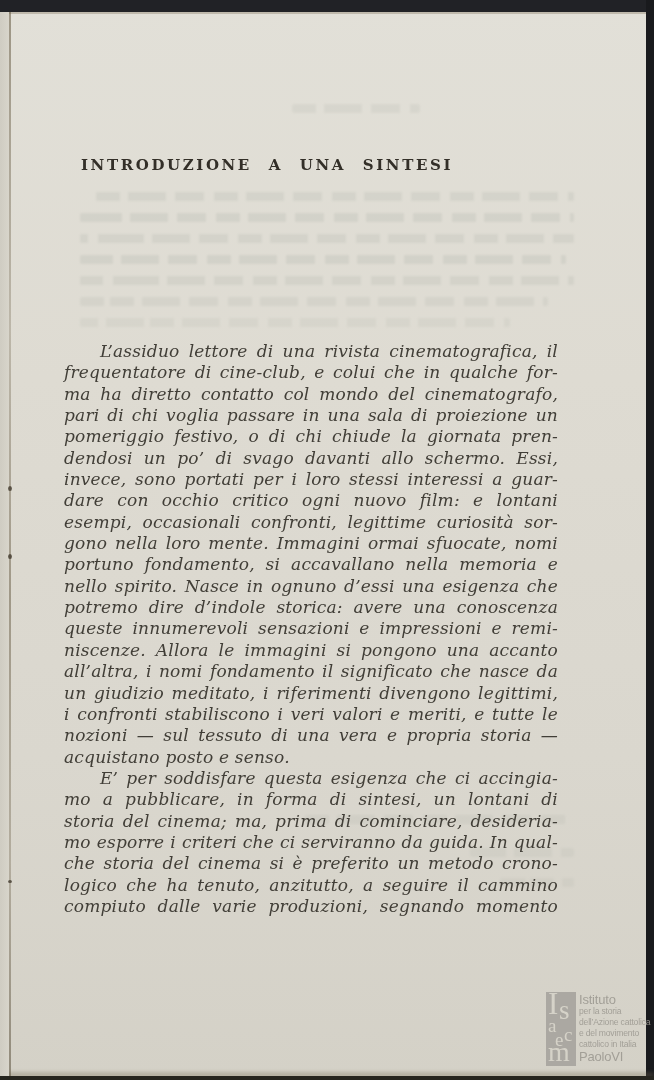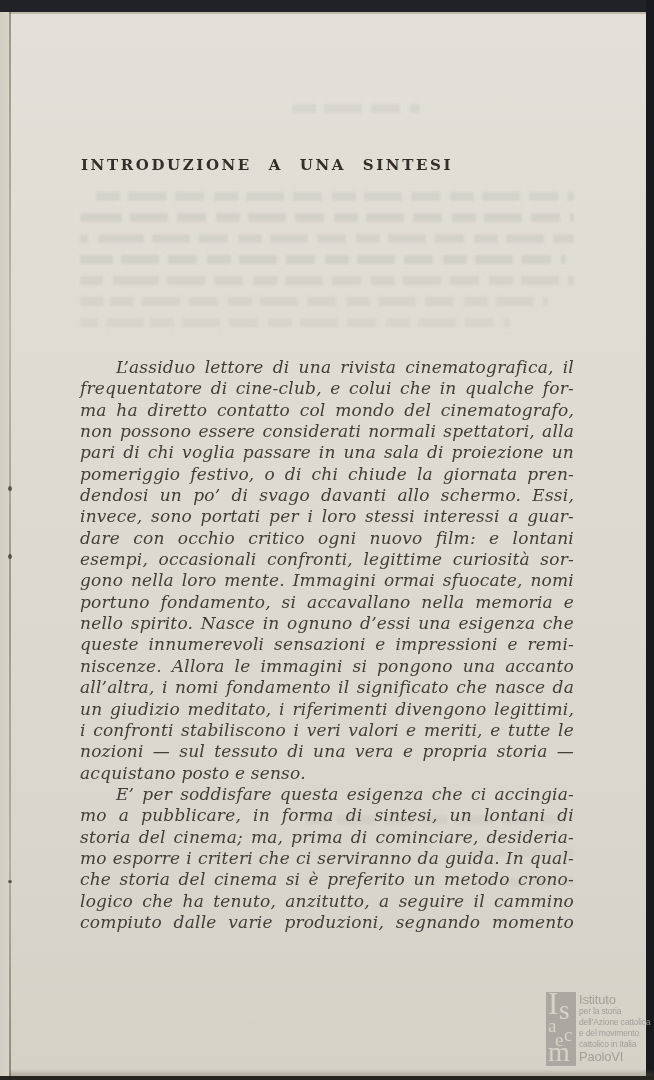--- a/index.html
+++ b/index.html
@@ -41,21 +41,21 @@
   .b3{left:80px; top:234px;width:494px;background-position:40px 0;}
   .b4{left:80px; top:255px;width:486px;opacity:.22;background-position:9px 0;}
   .b5{left:80px; top:276px;width:494px;background-position:55px 0;}
   .b6{left:80px; top:297px;width:468px;opacity:.17;background-position:30px 0;}
   .b7{left:80px; top:318px;width:430px;opacity:.14;background-position:70px 0;}
   .b8{left:305px;top:815px;width:268px;opacity:.15;}
   .b9{left:470px;top:848px;width:104px;opacity:.13;background-position:12px 0;}
   .b10{left:500px;top:878px;width:74px;opacity:.12;background-position:30px 0;}
 
   
-  .body-text{position:absolute;left:80px;top:341px;width:494px;color:#413e37;margin-top:16px;}
+  .body-text{position:absolute;left:64px;top:341px;width:494px;color:#413e37;}
   .tline{
     font-style:italic;font-size:17px;line-height:21.35px;height:21.35px;
     text-align:justify;text-align-last:justify;white-space:nowrap;letter-spacing:.2px;
   }
   .tline.no-just{text-align-last:left;}
   .tline.indent{text-indent:36px;}
 
   
   .watermark{position:absolute;left:546px;top:992px;opacity:.92;}
   .wm-block{position:relative;width:30px;height:74px;background:#a8a59f;overflow:hidden;}
@@ -96,30 +96,30 @@
   <div class="bleed b6"></div>
   <div class="bleed b7"></div>
   <div class="bleed b8"></div>
   <div class="bleed b9"></div>
   <div class="bleed b10"></div>
 
   <div class="body-text">
       <div class="tline indent">L’assiduo lettore di una rivista cinematografica, il</div>
       <div class="tline">frequentatore di cine-club, e colui che in qualche for-</div>
       <div class="tline">ma ha diretto contatto col mondo del cinematografo,</div>
-      <div class="tline">non possono essere considerati normali spettatori, alla</div>
       <div class="tline">pari di chi voglia passare in una sala di proiezione un</div>
       <div class="tline">pomeriggio festivo, o di chi chiude la giornata pren-</div>
       <div class="tline">dendosi un po’ di svago davanti allo schermo. Essi,</div>
       <div class="tline">invece, sono portati per i loro stessi interessi a guar-</div>
       <div class="tline">dare con occhio critico ogni nuovo film: e lontani</div>
       <div class="tline">esempi, occasionali confronti, legittime curiosità sor-</div>
       <div class="tline">gono nella loro mente. Immagini ormai sfuocate, nomi</div>
       <div class="tline">portuno fondamento, si accavallano nella memoria e</div>
       <div class="tline">nello spirito. Nasce in ognuno d’essi una esigenza che</div>
+      <div class="tline">potremo dire d’indole storica: avere una conoscenza</div>
       <div class="tline">queste innumerevoli sensazioni e impressioni e remi-</div>
       <div class="tline">niscenze. Allora le immagini si pongono una accanto</div>
       <div class="tline">all’altra, i nomi fondamento il significato che nasce da</div>
       <div class="tline">un giudizio meditato, i riferimenti divengono legittimi,</div>
       <div class="tline">i confronti stabiliscono i veri valori e meriti, e tutte le</div>
       <div class="tline">nozioni — sul tessuto di una vera e propria storia —</div>
       <div class="tline no-just">acquistano posto e senso.</div>
       <div class="tline indent">E’ per soddisfare questa esigenza che ci accingia-</div>
       <div class="tline">mo a pubblicare, in forma di sintesi, un lontani di</div>
       <div class="tline">storia del cinema; ma, prima di cominciare, desideria-</div>

